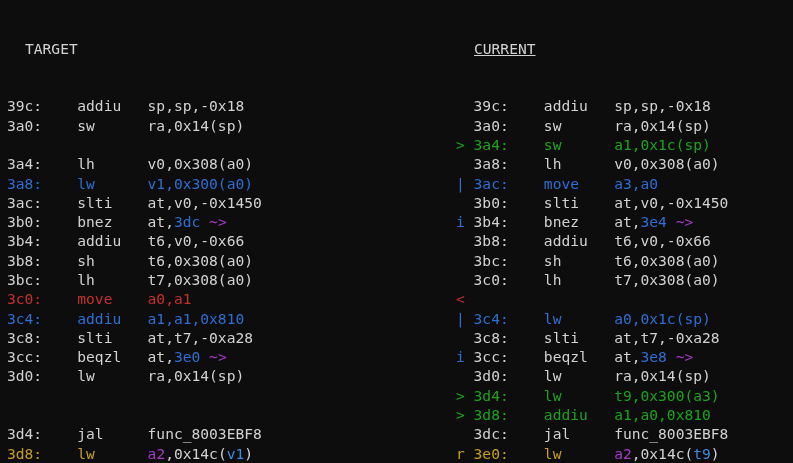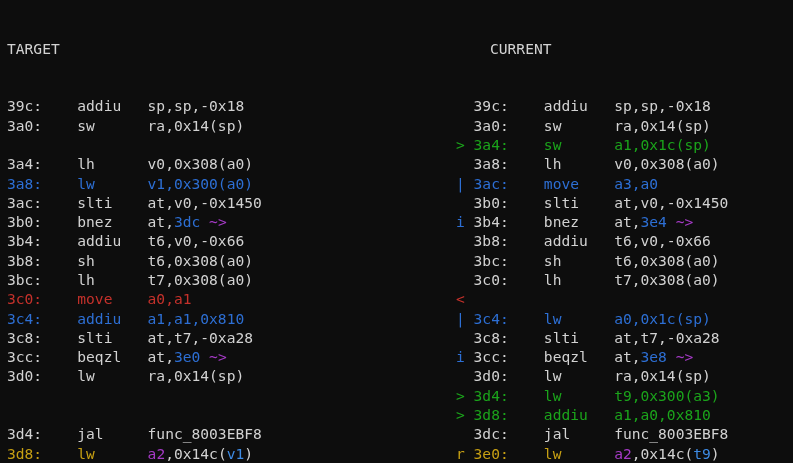--- a/index.html
+++ b/index.html
@@ -14,22 +14,22 @@
     font-family: "DejaVu Sans Mono", monospace;
     font-size: 14.6px;
     line-height: 19.29px;
     color: #d2d2d2;
     white-space: pre;
   }
   .row { position: relative; height: 19.29px; }
   .cell { position: absolute; top: 0; white-space: pre; }
   .cell-l  { left: 7px; }
   .cell-r  { left: 456px; }
-  .cell-hl { left: 7px; }
-  .cell-hr { left: 490px; }
+  .cell-hl { left: 25px; }
+  .cell-hr { left: 474px; text-decoration: underline; }
 </style>
 </head>
 <body>
 
 <div class="term">
   <div class="row">
     <span class="cell cell-hl">TARGET</span>
     <span class="cell cell-hr">CURRENT</span>
   </div>
   <div id="rows"><div class="row"><span class="cell cell-l"><span style="color: rgb(210, 210, 210);">39c:    addiu   sp,sp,-0x18</span></span><span class="cell cell-r"><span style="color: rgb(210, 210, 210);">  39c:    addiu   sp,sp,-0x18</span></span></div><div class="row"><span class="cell cell-l"><span style="color: rgb(210, 210, 210);">3a0:    sw      ra,0x14(sp)</span></span><span class="cell cell-r"><span style="color: rgb(210, 210, 210);">  3a0:    sw      ra,0x14(sp)</span></span></div><div class="row"><span class="cell cell-l"></span><span class="cell cell-r"><span style="color: rgb(27, 164, 27);">&gt; 3a4:    sw      a1,0x1c(sp)</span></span></div><div class="row"><span class="cell cell-l"><span style="color: rgb(210, 210, 210);">3a4:    lh      v0,0x308(a0)</span></span><span class="cell cell-r"><span style="color: rgb(210, 210, 210);">  3a8:    lh      v0,0x308(a0)</span></span></div><div class="row"><span class="cell cell-l"><span style="color: rgb(45, 111, 212);">3a8:    lw      v1,0x300(a0)</span></span><span class="cell cell-r"><span style="color: rgb(45, 111, 212);">| 3ac:    move    a3,a0</span></span></div><div class="row"><span class="cell cell-l"><span style="color: rgb(210, 210, 210);">3ac:    slti    at,v0,-0x1450</span></span><span class="cell cell-r"><span style="color: rgb(210, 210, 210);">  3b0:    slti    at,v0,-0x1450</span></span></div><div class="row"><span class="cell cell-l"><span style="color: rgb(210, 210, 210);">3b0:    bnez    at,</span><span style="color: rgb(45, 111, 212);">3dc</span><span style="color: rgb(210, 210, 210);"> </span><span style="color: rgb(165, 58, 198);">~&gt;</span></span><span class="cell cell-r"><span style="color: rgb(45, 111, 212);">i </span><span style="color: rgb(210, 210, 210);">3b4:    bnez    at,</span><span style="color: rgb(45, 111, 212);">3e4</span><span style="color: rgb(210, 210, 210);"> </span><span style="color: rgb(165, 58, 198);">~&gt;</span></span></div><div class="row"><span class="cell cell-l"><span style="color: rgb(210, 210, 210);">3b4:    addiu   t6,v0,-0x66</span></span><span class="cell cell-r"><span style="color: rgb(210, 210, 210);">  3b8:    addiu   t6,v0,-0x66</span></span></div><div class="row"><span class="cell cell-l"><span style="color: rgb(210, 210, 210);">3b8:    sh      t6,0x308(a0)</span></span><span class="cell cell-r"><span style="color: rgb(210, 210, 210);">  3bc:    sh      t6,0x308(a0)</span></span></div><div class="row"><span class="cell cell-l"><span style="color: rgb(210, 210, 210);">3bc:    lh      t7,0x308(a0)</span></span><span class="cell cell-r"><span style="color: rgb(210, 210, 210);">  3c0:    lh      t7,0x308(a0)</span></span></div><div class="row"><span class="cell cell-l"><span style="color: rgb(197, 49, 43);">3c0:    move    a0,a1</span></span><span class="cell cell-r"><span style="color: rgb(197, 49, 43);">&lt;</span></span></div><div class="row"><span class="cell cell-l"><span style="color: rgb(45, 111, 212);">3c4:    addiu   a1,a1,0x810</span></span><span class="cell cell-r"><span style="color: rgb(45, 111, 212);">| 3c4:    lw      a0,0x1c(sp)</span></span></div><div class="row"><span class="cell cell-l"><span style="color: rgb(210, 210, 210);">3c8:    slti    at,t7,-0xa28</span></span><span class="cell cell-r"><span style="color: rgb(210, 210, 210);">  3c8:    slti    at,t7,-0xa28</span></span></div><div class="row"><span class="cell cell-l"><span style="color: rgb(210, 210, 210);">3cc:    beqzl   at,</span><span style="color: rgb(45, 111, 212);">3e0</span><span style="color: rgb(210, 210, 210);"> </span><span style="color: rgb(165, 58, 198);">~&gt;</span></span><span class="cell cell-r"><span style="color: rgb(45, 111, 212);">i </span><span style="color: rgb(210, 210, 210);">3cc:    beqzl   at,</span><span style="color: rgb(45, 111, 212);">3e8</span><span style="color: rgb(210, 210, 210);"> </span><span style="color: rgb(165, 58, 198);">~&gt;</span></span></div><div class="row"><span class="cell cell-l"><span style="color: rgb(210, 210, 210);">3d0:    lw      ra,0x14(sp)</span></span><span class="cell cell-r"><span style="color: rgb(210, 210, 210);">  3d0:    lw      ra,0x14(sp)</span></span></div><div class="row"><span class="cell cell-l"></span><span class="cell cell-r"><span style="color: rgb(27, 164, 27);">&gt; 3d4:    lw      t9,0x300(a3)</span></span></div><div class="row"><span class="cell cell-l"></span><span class="cell cell-r"><span style="color: rgb(27, 164, 27);">&gt; 3d8:    addiu   a1,a0,0x810</span></span></div><div class="row"><span class="cell cell-l"><span style="color: rgb(210, 210, 210);">3d4:    jal     func_8003EBF8</span></span><span class="cell cell-r"><span style="color: rgb(210, 210, 210);">  3dc:    jal     func_8003EBF8</span></span></div><div class="row"><span class="cell cell-l"><span style="color: rgb(199, 160, 19);">3d8:    lw      </span><span style="color: rgb(165, 58, 198);">a2</span><span style="color: rgb(210, 210, 210);">,0x14c(</span><span style="color: rgb(62, 139, 228);">v1</span><span style="color: rgb(210, 210, 210);">)</span></span><span class="cell cell-r"><span style="color: rgb(199, 160, 19);">r 3e0:    lw      </span><span style="color: rgb(165, 58, 198);">a2</span><span style="color: rgb(210, 210, 210);">,0x14c(</span><span style="color: rgb(62, 139, 228);">t9</span><span style="color: rgb(210, 210, 210);">)</span></span></div><div class="row"><span class="cell cell-l"></span><span class="cell cell-r"></span></div></div>

